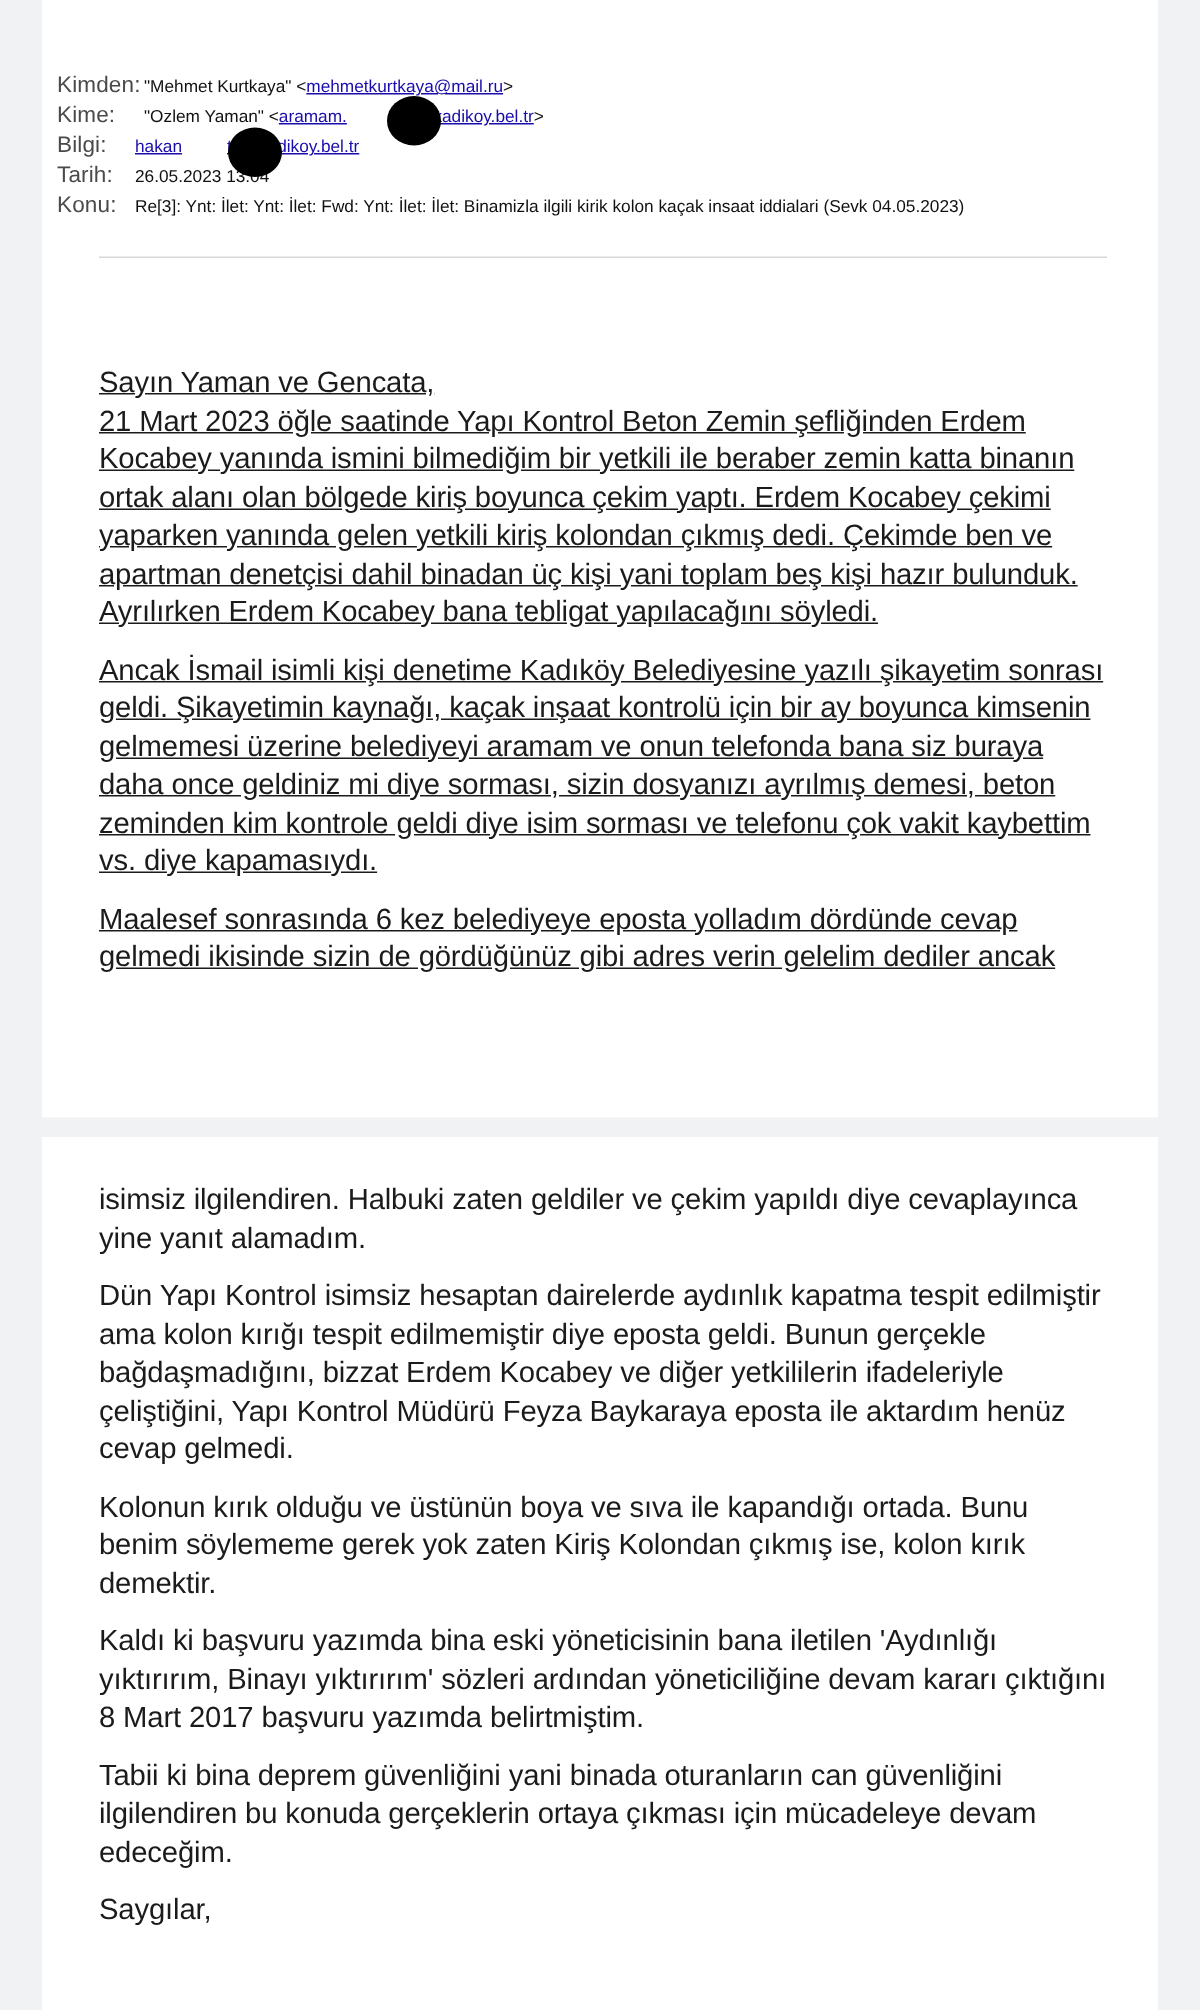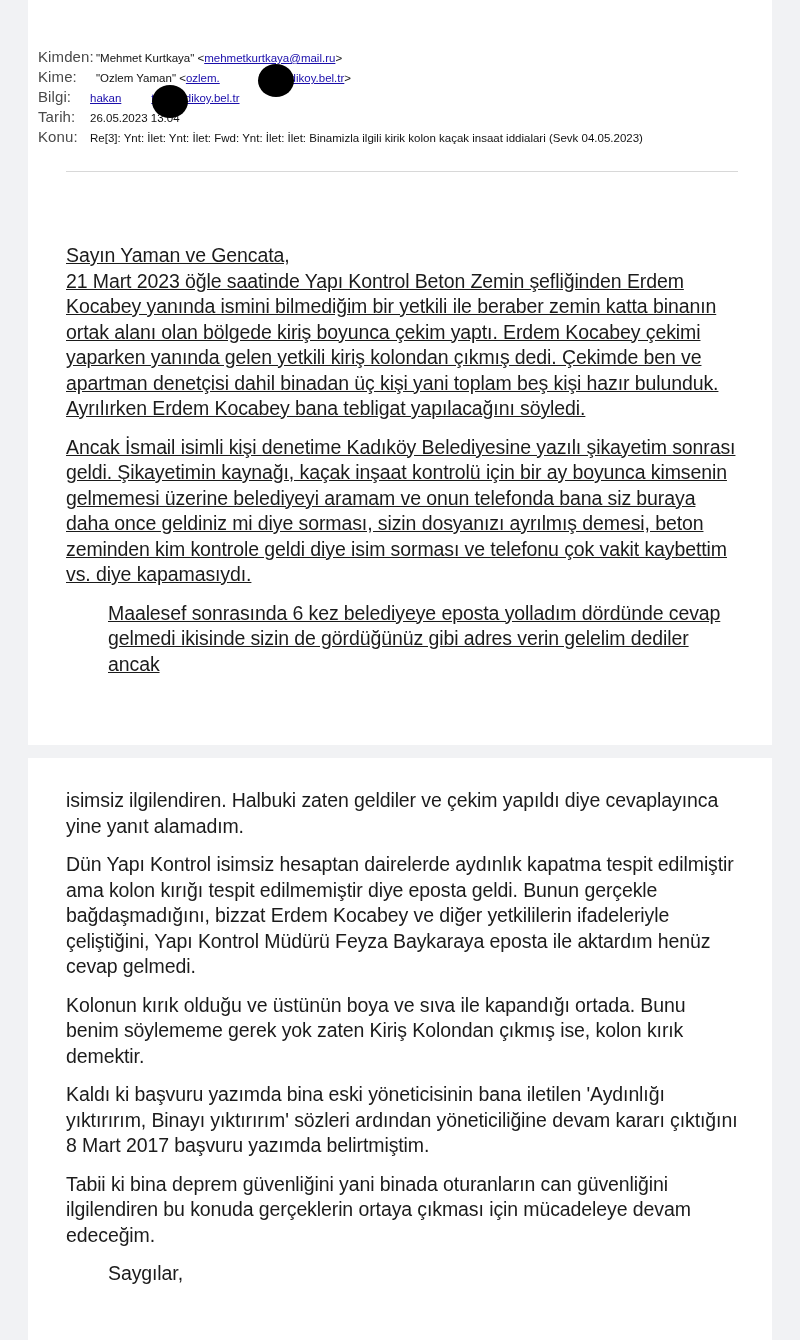--- a/index.html
+++ b/index.html
@@ -87,39 +87,39 @@
     font-size: 19.5px;
     line-height: 25.5px;
     color: #1b1b1b;
     letter-spacing: -0.1px;
   }
   #body-1 { top: 243px; text-decoration: underline; }
   #body-2 { top: 788px; }
   .body-text p {
     margin: 0 0 13px 0;
   }
-  .body-text p:last-child { margin-bottom: 0; margin-left: 42px; }
+  .body-text p:last-child { margin-bottom: 0; }
 </style>
 </head>
 <body>
 
 <div class="page" id="page-1"></div>
 
 <div class="page" id="page-2"></div>
 
 <div class="mail-header">
 
   <div class="hdr-row row-from">
     <span class="hdr-label">Kimden:</span>
     <span class="hdr-value"><span>"Mehmet  Kurtkaya" &lt;</span><a class="mail-link" href="#">mehmetkurtkaya@mail.ru</a><span>&gt;</span></span>
   </div>
 
   <div class="hdr-row row-to">
     <span class="hdr-label">Kime:</span>
-    <span class="hdr-value"><span>"Ozlem Yaman" &lt;</span><a class="mail-link" href="#">ozlem.</a><span style="display:inline-block;width:46px"></span><a class="mail-link" href="#">@kadikoy.bel.tr</a><span>&gt;</span></span>
+    <span class="hdr-value"><span>"Ozlem Yaman" &lt;</span><a class="mail-link" href="#">aramam.</a><span style="display:inline-block;width:46px"></span><a class="mail-link" href="#">@kadikoy.bel.tr</a><span>&gt;</span></span>
   </div>
 
   <div class="hdr-row row-cc">
     <span class="hdr-label">Bilgi:</span>
     <span class="hdr-value"><a class="mail-link" href="#">hakan</a><span style="display:inline-block;width:30px"></span><a class="mail-link" href="#">ta@kadikoy.bel.tr</a></span>
   </div>
 
   <div class="hdr-row row-date">
     <span class="hdr-label">Tarih:</span>
     <span class="hdr-value">26.05.2023 13:04</span>

